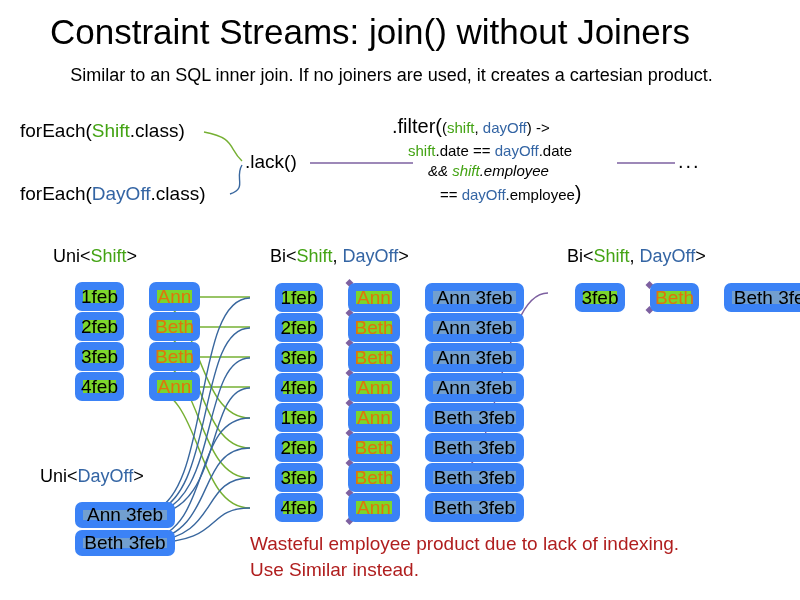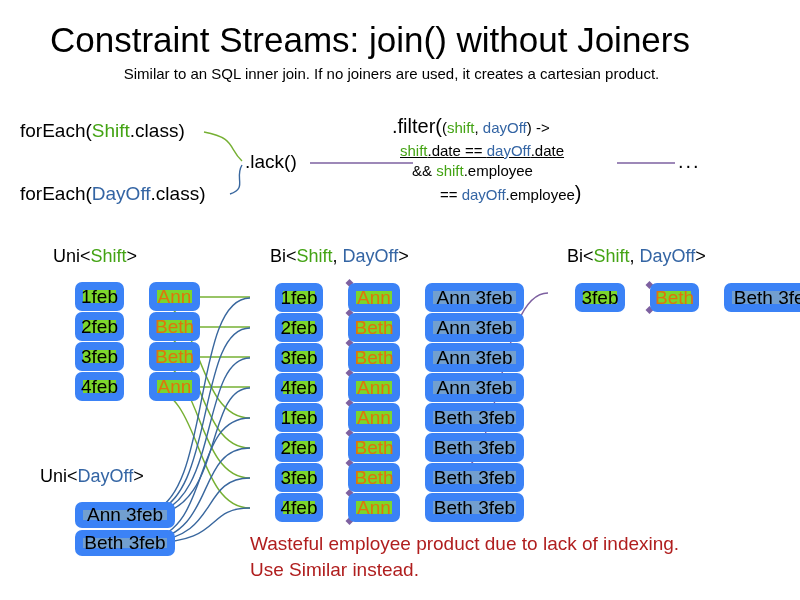--- a/index.html
+++ b/index.html
@@ -1,20 +1,20 @@
 <!DOCTYPE html>
 <html style="--cell-green: #7CD62C; --cell-blue: #729FCF; --text-green: #43A313; --text-blue: #3465A4; --text-orange: #E0730C; --text-red: #B01E1E; --line-green: #76B033; --line-blue: #39679E; --line-purple: #7D60A0;"><head>
 <meta charset="utf-8">
 <style>
   html,body{margin:0;padding:0;background:#fff;}
   #slide{position:relative;width:800px;height:600px;background:#fff;overflow:hidden;
          font-family:"Liberation Sans",sans-serif;color:#000;}
   .abs{position:absolute;}
-  #title{top:20px;left:0;width:740px;text-align:center;font-size:35px;letter-spacing:0px;}
-  #subtitle{top:65px;left:0;width:783px;text-align:center;font-size:15px;}
+  #title{top:12px;left:0;width:740px;text-align:center;font-size:35px;letter-spacing:0px;}
+  #subtitle{top:65px;left:0;width:783px;text-align:center;font-size:18px;}
   .code{font-size:19px;white-space:nowrap;}
   .code-sm{font-size:15px;white-space:nowrap;}
   .big{font-size:20px;}
   .seg-k{color:#000;}
   .seg-g{color:var(--text-green,#43A313);}
   .seg-b{color:var(--text-blue,#3465A4);}
   .hdr{font-size:18px;white-space:nowrap;}
   .row{display:flex;margin-bottom:1px;}
   .pill{box-sizing:border-box;border:8px solid #3b82f6;border-radius:7px;display:flex;
         align-items:center;justify-content:center;font-size:19px;height:29px;margin-left:25px;}
@@ -85,22 +85,22 @@
   <div id="subtitle" class="abs">Similar to an SQL inner join. If no joiners are used, it creates a cartesian product.</div>
 
   <div class="abs code" style="left:20px;top:183px;"><span class="seg-k">forEach(</span><span class="seg-b">DayOff</span><span class="seg-k">.class)</span></div>
   <div class="abs code" style="left:20px;top:120px;"><span class="seg-k">forEach(</span><span class="seg-g">Shift</span><span class="seg-k">.class)</span></div>
   <div class="abs code" style="left:245px;top:151px;">.lack()</div>
 
   <div class="abs" style="left:392px;top:115px;">
     <div style="white-space:nowrap;">
       <span class="big seg-k">.filter(</span><span class="code-sm"><span class="seg-k">(</span><span class="seg-g">shift</span><span class="seg-k">, </span><span class="seg-b">dayOff</span><span class="seg-k">) -&gt;</span></span>
     </div>
-    <div class="code-sm" style="margin:4px 0 0 8px;text-decoration:underline;"><span class="seg-g">shift</span><span class="seg-k">.date == </span><span class="seg-b">dayOff</span><span class="seg-k">.date</span></div>
-    <div class="code-sm" style="margin:3px 0 0 20px;"><span class="seg-k">&amp;&amp; </span><span class="seg-g">shift</span><span class="seg-k">.employee</span></div>
+    <div class="code-sm" style="margin:4px 0 0 16px;"><span class="seg-g">shift</span><span class="seg-k">.date == </span><span class="seg-b">dayOff</span><span class="seg-k">.date</span></div>
+    <div class="code-sm" style="margin:3px 0 0 36px;font-style:italic;"><span class="seg-k">&amp;&amp; </span><span class="seg-g">shift</span><span class="seg-k">.employee</span></div>
     <div style="margin:3px 0 0 48px;white-space:nowrap;">
       <span class="code-sm"><span class="seg-k">== </span><span class="seg-b">dayOff</span><span class="seg-k">.employee</span></span><span class="big seg-k">)</span>
     </div>
   </div>
 
   <div id="ellipsis" class="abs" style="left:678px;top:150px;">...</div>
 
   <div class="abs hdr" style="left:53px;top:246px;"><span class="seg-k">Uni&lt;</span><span class="seg-g">Shift</span><span class="seg-k">&gt;</span></div>
   <div class="abs hdr" style="left:270px;top:246px;"><span class="seg-k">Bi&lt;</span><span class="seg-g">Shift</span><span class="seg-k">, </span><span class="seg-b">DayOff</span><span class="seg-k">&gt;</span></div>
   <div class="abs hdr" style="left:567px;top:246px;"><span class="seg-k">Bi&lt;</span><span class="seg-g">Shift</span><span class="seg-k">, </span><span class="seg-b">DayOff</span><span class="seg-k">&gt;</span></div>

